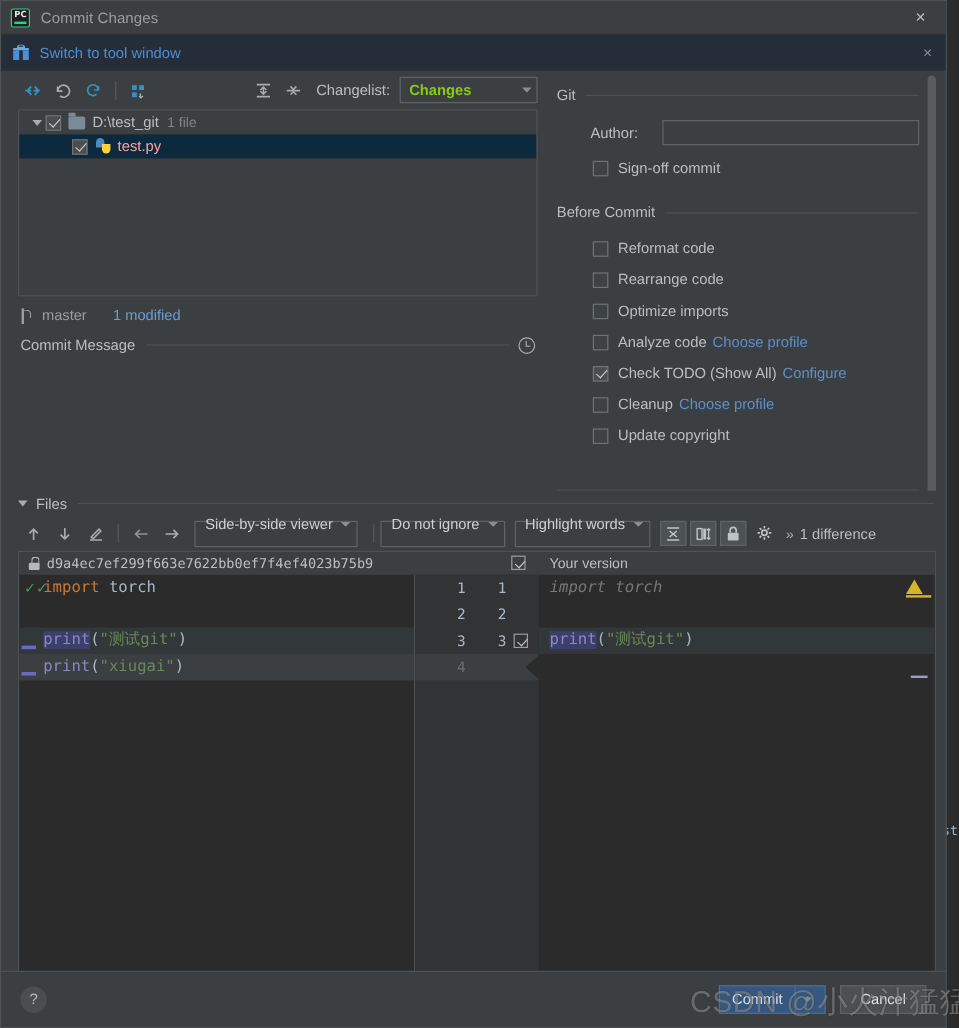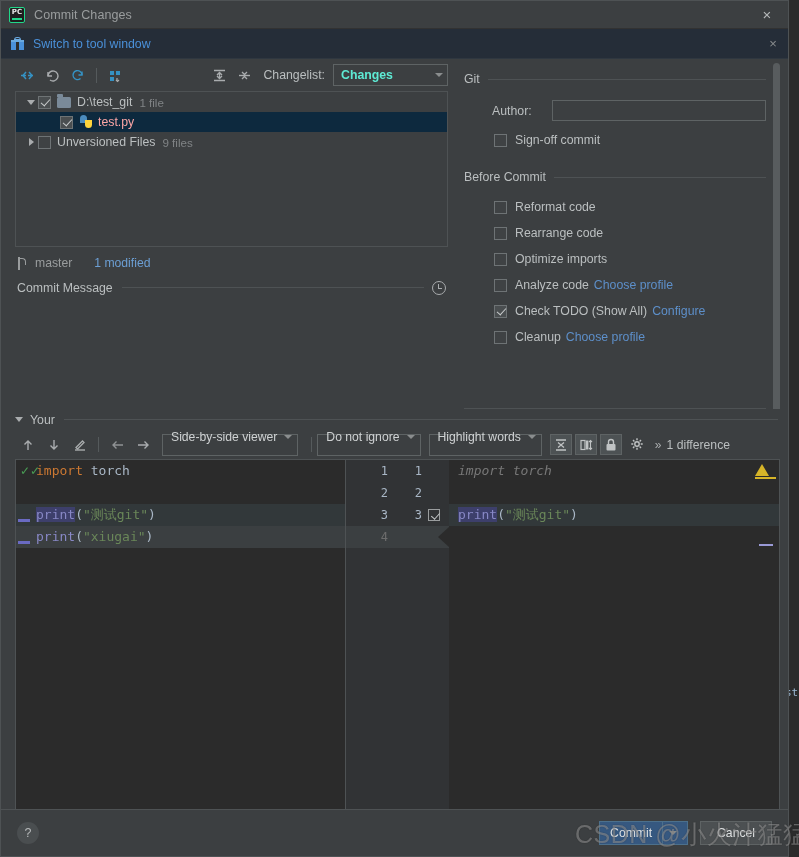--- a/index.html
+++ b/index.html
@@ -77,21 +77,21 @@
   
   .cl-toolbar { height: 30px; display: flex; align-items: center; padding: 2px 8px 0 14px; flex: none; }
   .tb-btn { width: 25px; height: 22px; display: flex; align-items: center; justify-content: center; flex: none; }
   .tb-sep { width: 1px; height: 15px; background: #555a5c; margin: 0 6px; flex: none; }
   .tb-spacer { flex: 1; }
   .cl-label { font-size: 12.3px; color: #bbbfc0; margin: 0 8px 0 6px; }
   .cl-combo {
     width: 115px; height: 22px; border: 1px solid #5e6364; background: #3c3f41;
     display: flex; align-items: center; padding: 0 4px 0 7px;
   }
-  .cl-combo .v { font-size: 12.3px; color: #5eead4; font-weight: bold; flex: 1; }
+  .cl-combo .v { font-size: 12.3px; color: #84cc16; font-weight: bold; flex: 1; }
   .caret { width: 0; height: 0; border-left: 4px solid transparent; border-right: 4px solid transparent;
            border-top: 4px solid #8a8d8e; flex: none; }
 
   
   .tree {
     margin: 2px 8px 0 14px; background: #3c3f41; border: 1px solid #4e5254;
     height: 156px; flex: none; overflow: hidden; position: relative;
   }
   .tree-row { height: 20px; display: flex; align-items: center; padding-left: 8px; font-size: 12.3px; }
   .tree-row.selected { background: #0d293e; }
@@ -358,28 +358,20 @@
         <div class="tree-row selected">
           <span class="tw"></span>
           <span style="width:22px;flex:none;"></span>
           <span class="cbx checked"></span>
           <span class="py-ic">
               <span class="a"></span>
               <span class="b"></span>
             </span>
           <span class="tree-name file">test.py</span>
         </div>
-        <div class="tree-row">
-          <span class="tw">
-              <span class="chev-r"></span>
-            </span>
-          <span class="cbx empty"></span>
-          <span class="tree-name">Unversioned Files</span>
-          <span class="tree-meta">9 files</span>
-        </div>
       </div>
 
       <div class="branch-line">
         <span class="branch-ic"></span>
         <span class="branch-name">master</span>
         <span class="modified-link">1 modified</span>
       </div>
 
       <div class="cm-header">
         <span class="cm-title">Commit Message</span>
@@ -432,32 +424,36 @@
         <div class="opt-row">
           <span class="cbx checked"></span>
           <span>Check TODO (Show All)</span>
           <span class="opt-link">Configure</span>
         </div>
         <div class="opt-row">
           <span class="cbx empty"></span>
           <span>Cleanup</span>
           <span class="opt-link">Choose profile</span>
         </div>
+        <div class="opt-row">
+          <span class="cbx empty"></span>
+          <span>Update copyright</span>
+        </div>
 
         <div class="sec-spacer-2"></div>
 
         <div class="opt-scrollbar"></div>
         <div class="opt-divider"></div>
       </div>
     </div>
   </div>
 
   <div class="diff-header">
     <span class="diff-caret"></span>
-    <span class="diff-title">Your</span>
+    <span class="diff-title">Files</span>
     <span class="cm-rule"></span>
   </div>
 
   <div class="diff-toolbar">
     <div class="dtb">
       <svg width="14" height="14" viewBox="0 0 14 14">
           <path d="M7 12 V3 M3.5 6.5 L7 3 l3.5 3.5" stroke="#a9acae" stroke-width="1.4" fill="none"></path>
         </svg>
     </div>
     <div class="dtb">
@@ -519,20 +515,30 @@
       <svg width="15" height="15" viewBox="0 0 15 15">
           <circle cx="7" cy="7" r="2.2" stroke="#c0c3c4" stroke-width="1.4" fill="none"></circle>
           <path d="M7 1.3 v2 M7 10.7 v2 M1.3 7 h2 M10.7 7 h2 M3 3 l1.4 1.4 M9.6 9.6 L11 11 M11 3 l-1.4 1.4 M4.4 9.6 L3 11" stroke="#c0c3c4" stroke-width="1.4"></path>
         </svg>
     </div>
     <span class="chev2">»</span>
     <span class="diff-count">1 difference</span>
   </div>
 
   <div class="diff-body">
+    <div class="diff-titles">
+      <div class="dt-left">
+        <span class="lock-ic"></span>
+        <span class="dt-hash">d9a4ec7ef299f663e7622bb0ef7f4ef4023b75b9</span>
+      </div>
+      <div class="dt-mid">
+        <span class="gcbx"></span>
+      </div>
+      <div class="dt-right">Your version</div>
+    </div>
 
     <div class="diff-panes">
 
       <div class="pane-left">
         <div class="vcs-check">✓✓</div>
         <div class="code-line"><span class="tok-kw">import </span><span class="tok-pl">torch</span></div>
         <div class="code-line"></div>
         <div class="code-line ln-change" style="position:relative;"><span class="chg-mark" style="top:15px;"></span><span class="tok-fn">print</span><span class="tok-pl">(</span><span class="tok-str">"测试git"</span><span class="tok-pl">)</span></div>
         <div class="code-line ln-new" style="position:relative;"><span class="chg-mark" style="top:15px;"></span><span class="tok-fn" style="background:none;">print</span><span class="tok-pl">(</span><span class="tok-str">"xiugai"</span><span class="tok-pl">)</span></div>
       </div>

